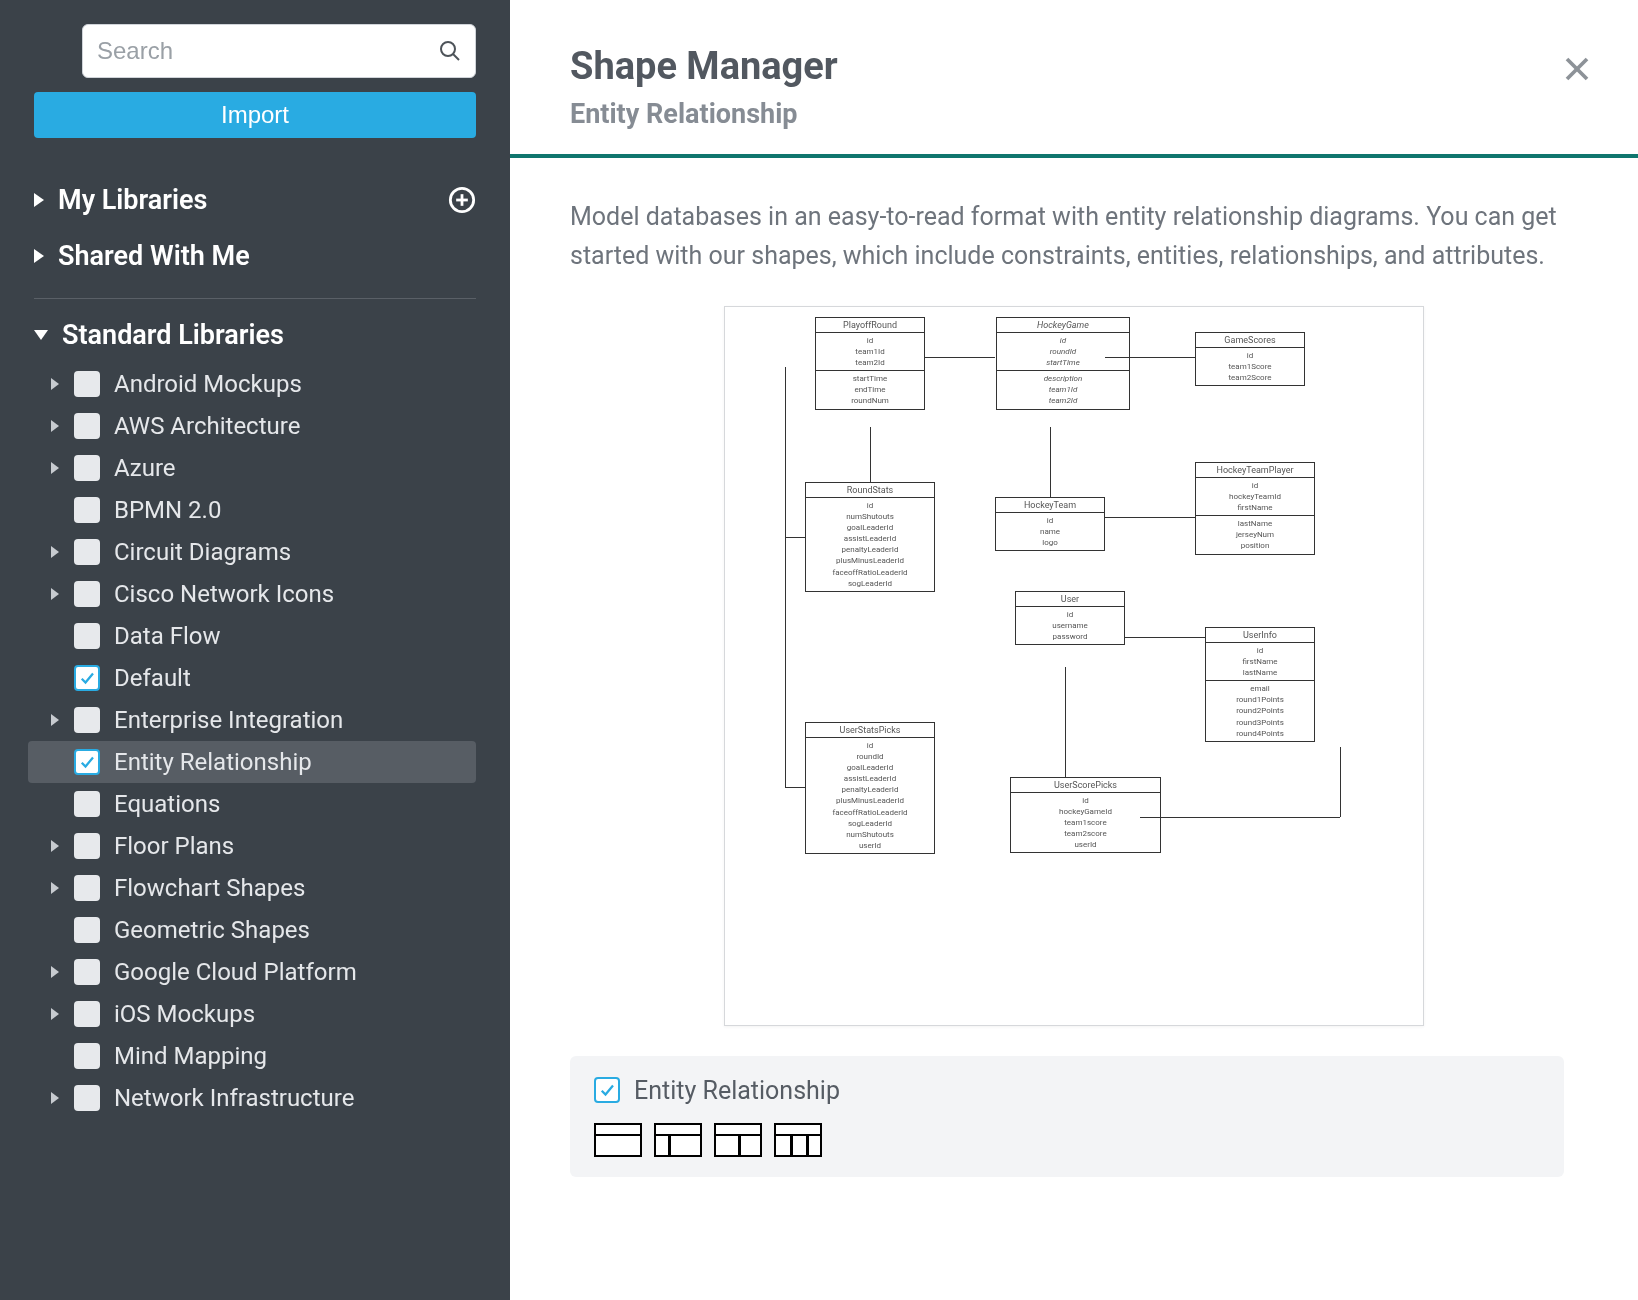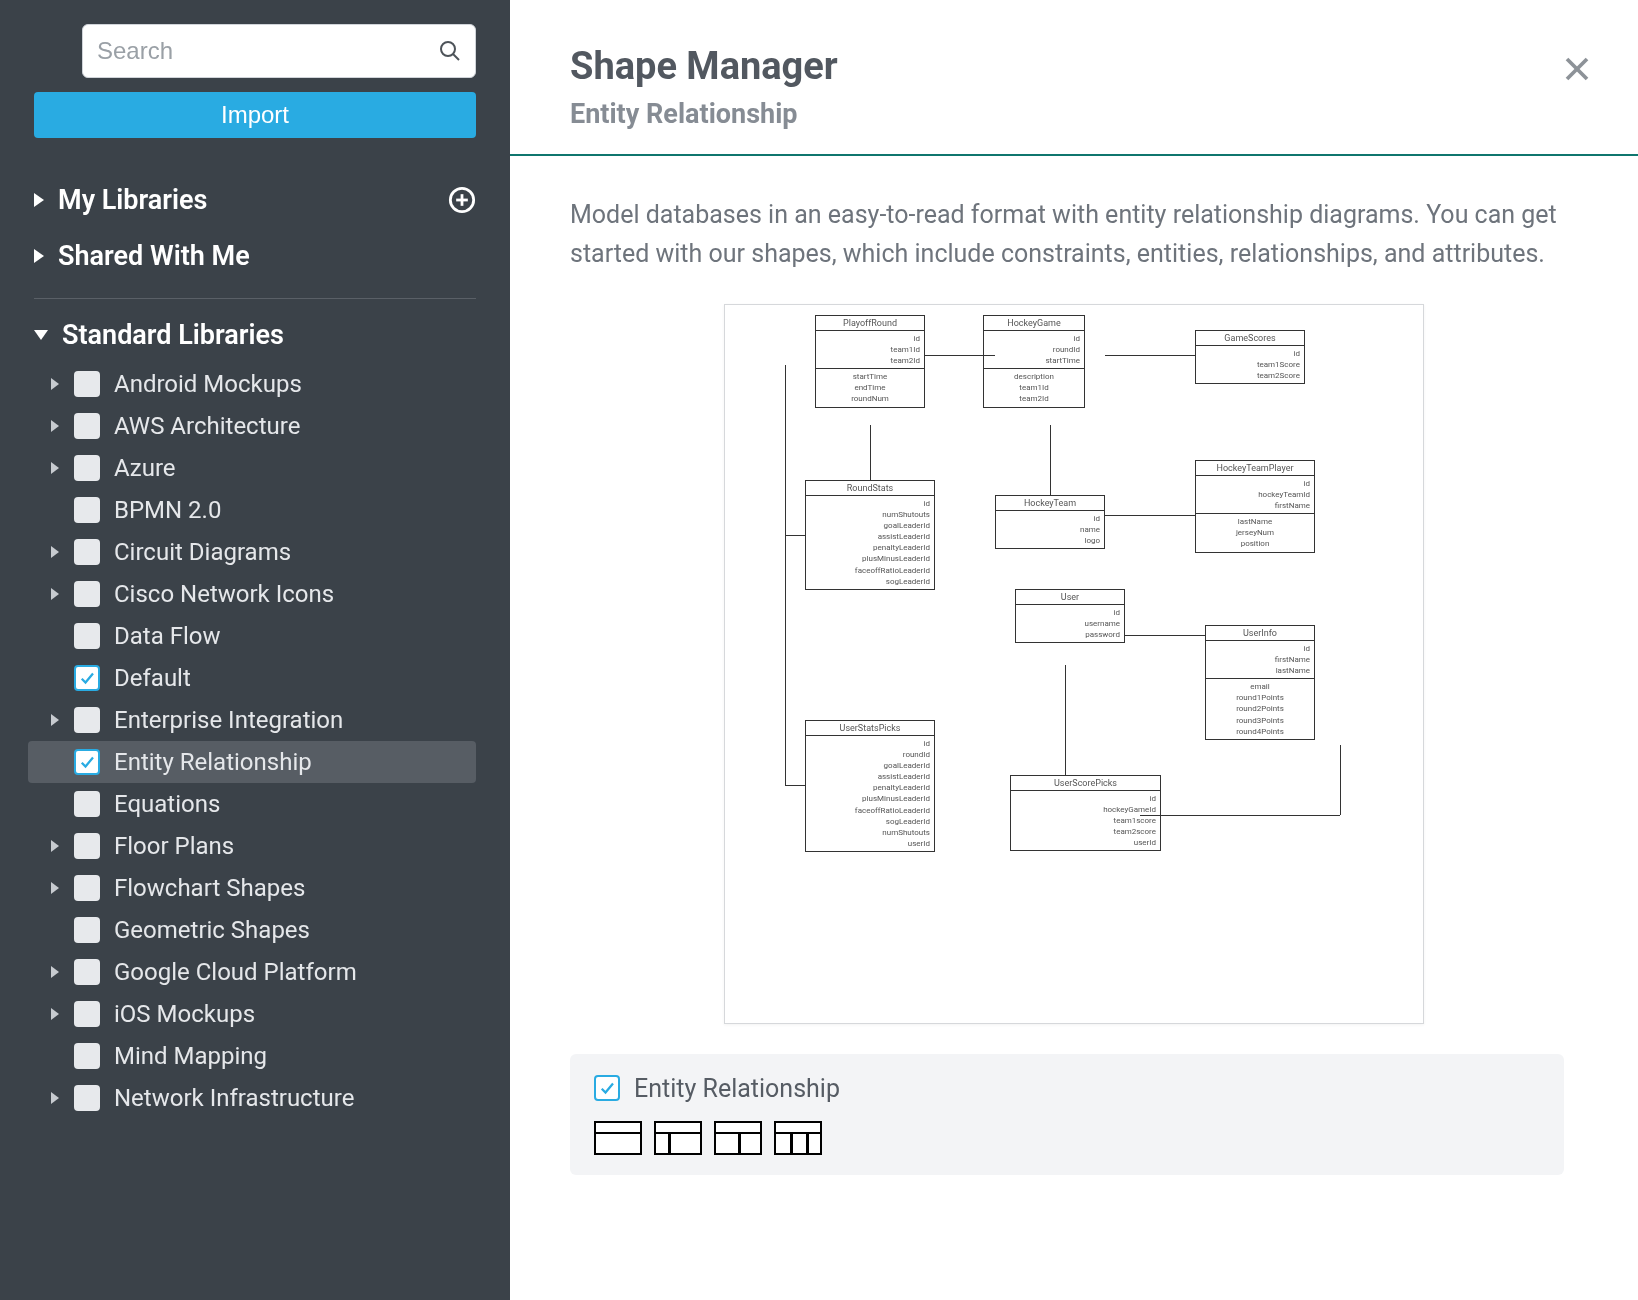--- a/index.html
+++ b/index.html
@@ -138,21 +138,21 @@
 }
 .main {
   flex: 1;
   height: 100%;
   background: #fff;
   position: relative;
   overflow: hidden;
 }
 .main-header {
   padding: 44px 60px 24px 60px;
-  border-bottom: 2px solid #0f766e;
+  border-bottom: 4px solid #0f766e;
 }
 .title {
   font-size: 38px;
   font-weight: 700;
   color: #525860;
 }
 .subtitle {
   font-size: 27px;
   font-weight: 700;
   color: #868c94;
@@ -190,21 +190,21 @@
   border: 1px solid #333;
   background: #fff;
 }
 .er-title {
   border-bottom: 1px solid #333;
   text-align: center;
   padding: 2px 4px;
   font-size: 9px;
 }
 .er-fields { padding: 2px 4px; text-align: center; font-size: 8px; line-height: 1.4; }
-.er-fields.left { text-align: right; }
+.er-fields.left { text-align: center; }
 .er-sep { border-top: 1px solid #333; }
 .conn {
   position: absolute;
   background: #333;
 }
 .bottom-card {
   margin: 0 14px 0 0;
   background: #f3f4f6;
   border-radius: 6px;
   padding: 20px 24px;
@@ -408,21 +408,21 @@
   </div>
   <div class="main-body">
     <p class="desc">Model databases in an easy-to-read format with entity relationship diagrams. You can get started with our shapes, which include constraints, entities, relationships, and attributes.</p>
 
     <div class="diagram-preview" id="diagram-preview">
         <div class="er-box" style="left: 90px; top: 10px; width: 110px;">
           <div class="er-title">PlayoffRound</div>
           <div class="er-fields left">id<br>team1Id<br>team2Id</div>
           <div class="er-fields er-sep">startTime<br>endTime<br>roundNum</div>
         </div>
-        <div class="er-box" style="left: 258px; top: 10px; width: 102px;">
+        <div class="er-box" style="left: 271px; top: 10px; width: 134px; font-style: italic;">
           <div class="er-title">HockeyGame</div>
           <div class="er-fields left">id<br>roundId<br>startTime</div>
           <div class="er-fields er-sep">description<br>team1Id<br>team2Id</div>
         </div>
         <div class="er-box" style="left: 470px; top: 25px; width: 110px;">
           <div class="er-title">GameScores</div>
           <div class="er-fields left">id<br>team1Score<br>team2Score</div>
         </div>
         <div class="er-box" style="left: 270px; top: 190px; width: 110px;">
           <div class="er-title">HockeyTeam</div>

